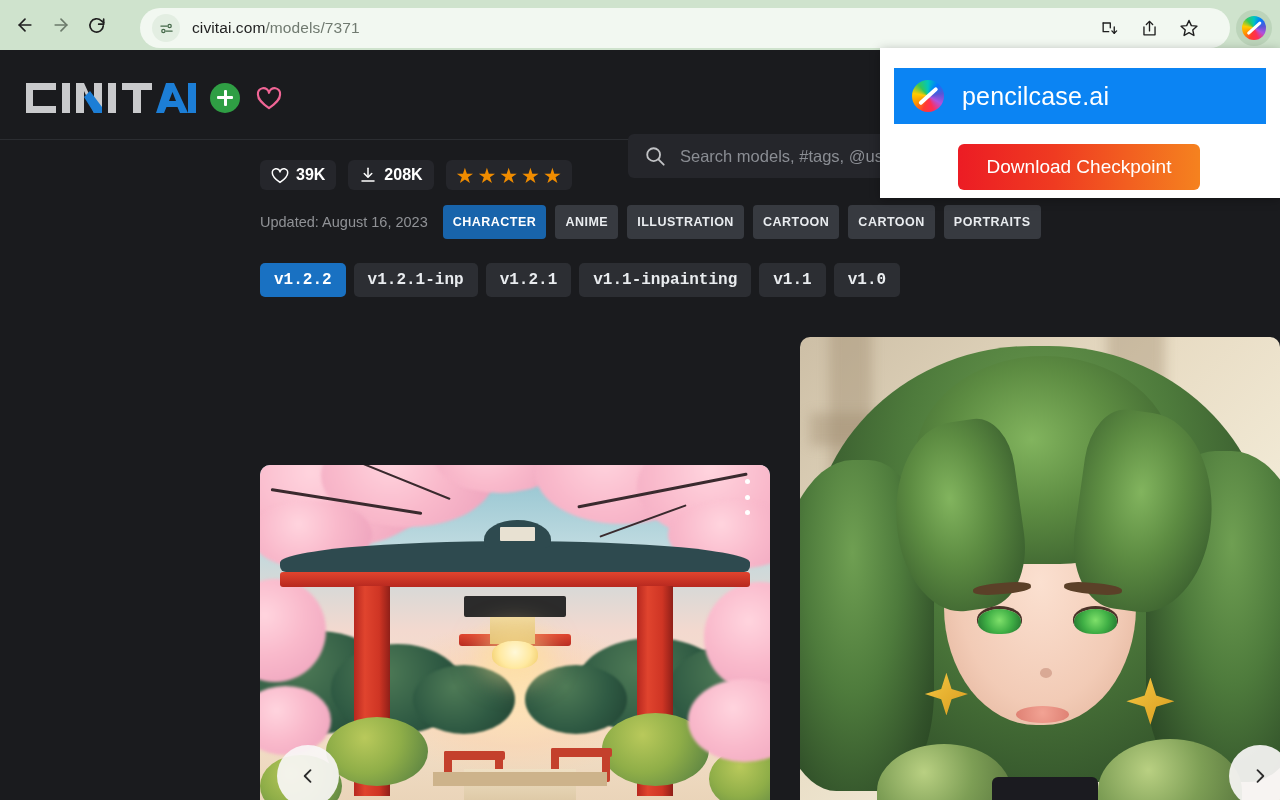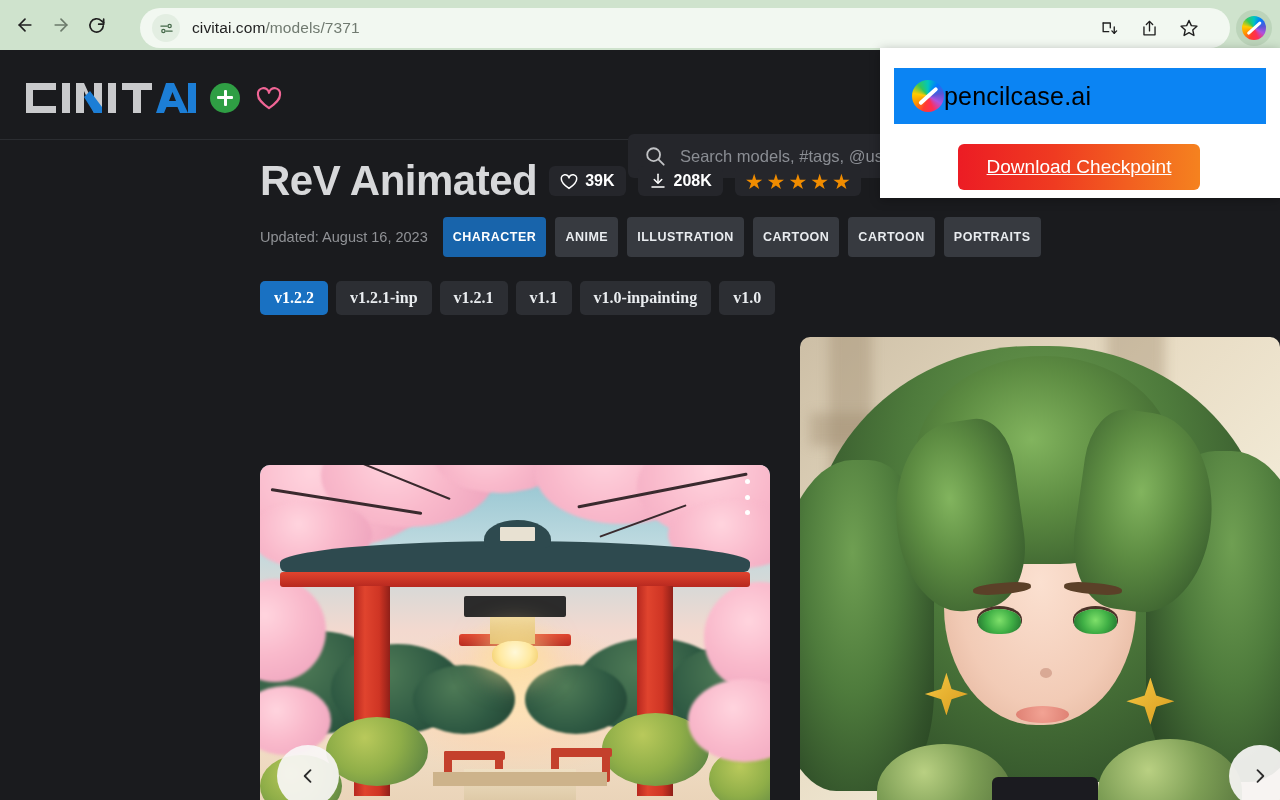--- a/index.html
+++ b/index.html
@@ -98,32 +98,33 @@
   }
   .ext-header {
     position: absolute; left: 14px; top: 20px;
     width: 372px; height: 56px;
     background: #0b84f3;
     display: flex; align-items: center;
     padding-left: 18px;
   }
   .ext-header .pc-logo { width: 32px; height: 32px; }
   .ext-title {
-    color: #000000; font-size: 25px; font-weight: 400;
+    margin-left: 18px;
+    color: #ffffff; font-size: 25px; font-weight: 400;
     letter-spacing: 0.2px;
   }
   .ext-download {
     position: absolute; left: 78px; top: 96px;
     width: 242px; height: 46px;
     border: none; border-radius: 6px;
     background: linear-gradient(90deg, #ec1c24 0%, #ef3b21 40%, #f5821f 100%);
     color: #fff; font-size: 19px; font-weight: 400;
     font-family: "Liberation Sans", sans-serif;
     cursor: pointer;
-    display: flex; align-items: center; justify-content: center; text-decoration: underline;
+    display: flex; align-items: center; justify-content: center;
   }
 
   
   .page { position: absolute; top: 56px; left: 0; width: 1280px; height: 744px; background: #1a1b1e; }
 
   .site-header {
     position: absolute; top: 0; left: 0; width: 1280px; height: 84px;
     background: #1a1b1e;
     border-bottom: 1px solid #2b2d31;
     display: flex; align-items: center;
@@ -183,34 +184,34 @@
   .star { color: #f08c00; font-size: 21px; line-height: 1; }
 
   .meta-row {
     display: flex; align-items: center; gap: 9px;
     margin-top: 15px;
   }
   .updated {
     color: #909296; font-size: 14.5px; margin-right: 6px;
   }
   .tag {
-    height: 40px; padding: 0 10px; border-radius: 4px;
+    height: 34px; padding: 0 10px; border-radius: 4px;
     background: #373a40; color: #e9ecef;
     font-size: 12.5px; font-weight: bold; letter-spacing: 0.5px;
     display: flex; align-items: center; cursor: pointer;
   }
   .tag.active { background: #1864ab; color: #fff; }
 
   .ver-row { display: flex; align-items: center; gap: 8px; margin-top: 24px; }
   .ver-btn {
     height: 34px; padding: 15px 14px; border-radius: 5px;
     background: #2c2e33; color: #e9ecef;
     font-size: 16px; font-weight: bold;
     display: flex; align-items: center; cursor: pointer;
-    border: none; font-family: Liberation Serif, serif;
+    border: none; font-family: Liberation Mono, monospace;
   }
   .ver-btn.active { background: #1971c2; color: #fff; }
 
   
   .carousel { position: absolute; left: 0; top: 0; width: 1280px; height: 744px; }
 
   .card {
     position: absolute; border-radius: 10px; overflow: hidden;
   }
   .card-left  { left: 260px; top: 409px; width: 510px; height: 345px; }
@@ -416,21 +417,20 @@
   <div class="search-box">
     <svg width="22" height="22" viewBox="0 0 24 24" fill="none" stroke="#c1c2c5" stroke-width="2" stroke-linecap="round">
         <circle cx="10.5" cy="10.5" r="7"></circle>
         <line x1="16" y1="16" x2="21.5" y2="21.5"></line>
       </svg>
     <input class="search-input" value="" placeholder="Search models, #tags, @us" style="">
   </div>
 
   <div class="model-head">
     <div class="title-row">
-      <span class="model-title">ReV Animated</span>
       <span class="stat-pill">
         <svg width="18" height="17" viewBox="0 0 24 22" fill="none" stroke="#fff" stroke-width="2" stroke-linejoin="round">
             <path d="M12 20.3 C6 16 1.8 12.6 1.8 7.9 a5.1 5.1 0 0 1 10.2-1.7 A5.1 5.1 0 0 1 22.2 7.9 C22.2 12.6 18 16 12 20.3z"></path>
           </svg>
         <span>39K</span>
       </span>
       <span class="stat-pill">
         <svg width="18" height="18" viewBox="0 0 24 24" fill="none" stroke="#fff" stroke-width="2" stroke-linecap="round" stroke-linejoin="round">
             <path d="M12 3 v11"></path>
             <polyline points="7 10 12 15 17 10"></polyline>
@@ -454,22 +454,22 @@
       <span class="tag">ILLUSTRATION</span>
       <span class="tag">CARTOON</span>
       <span class="tag">CARTOON</span>
       <span class="tag">PORTRAITS</span>
     </div>
 
     <div class="ver-row">
       <button class="ver-btn active">v1.2.2</button>
       <button class="ver-btn">v1.2.1-inp</button>
       <button class="ver-btn">v1.2.1</button>
+      <button class="ver-btn">v1.1-inpainting</button>
       <button class="ver-btn">v1.1</button>
-      <button class="ver-btn">v1.0-inpainting</button>
       <button class="ver-btn">v1.0</button>
     </div>
   </div>
 
   <div class="carousel">
 
     <div class="card card-left">
       <div class="torii">
 
         <div class="tree-dark" style="left:-4%; top:48%; width:30%; height:30%;"></div>

